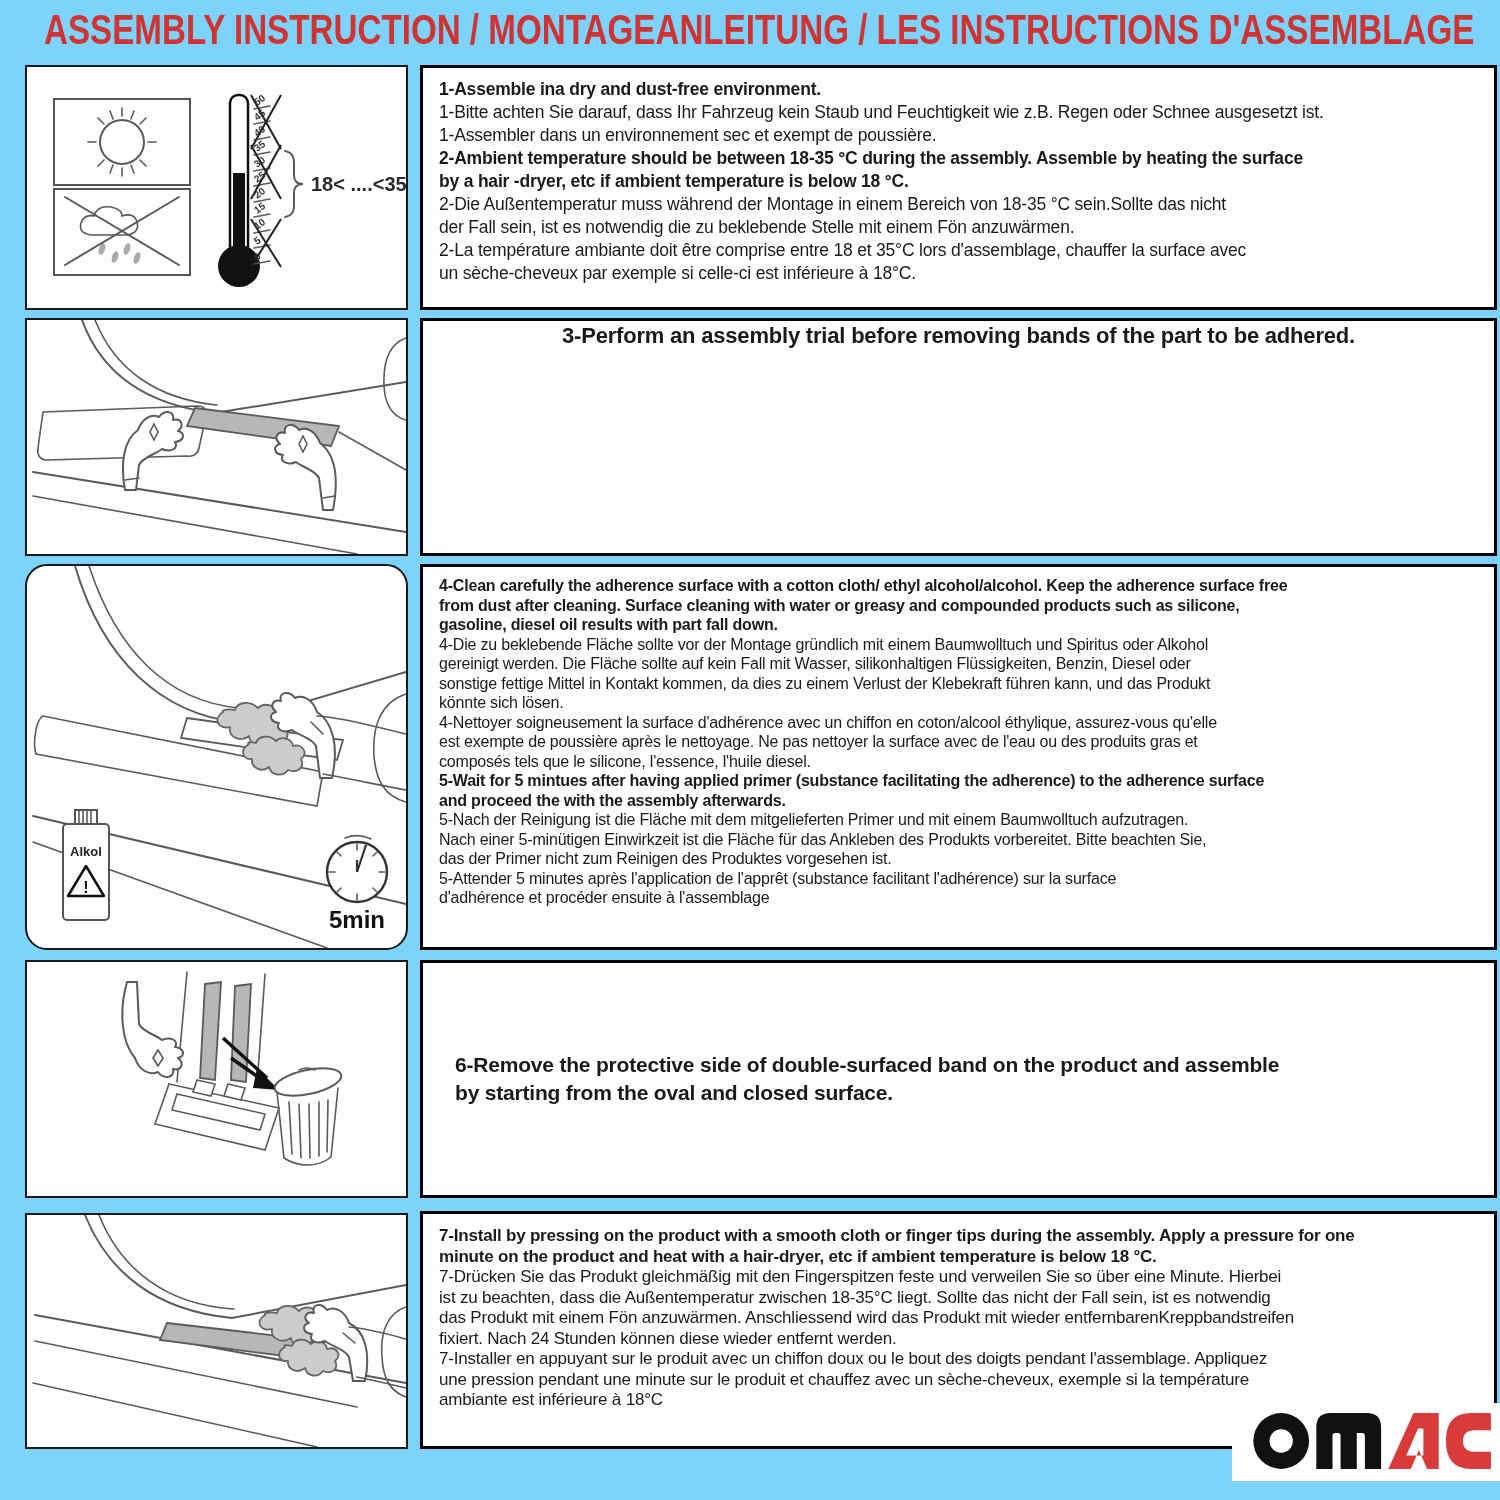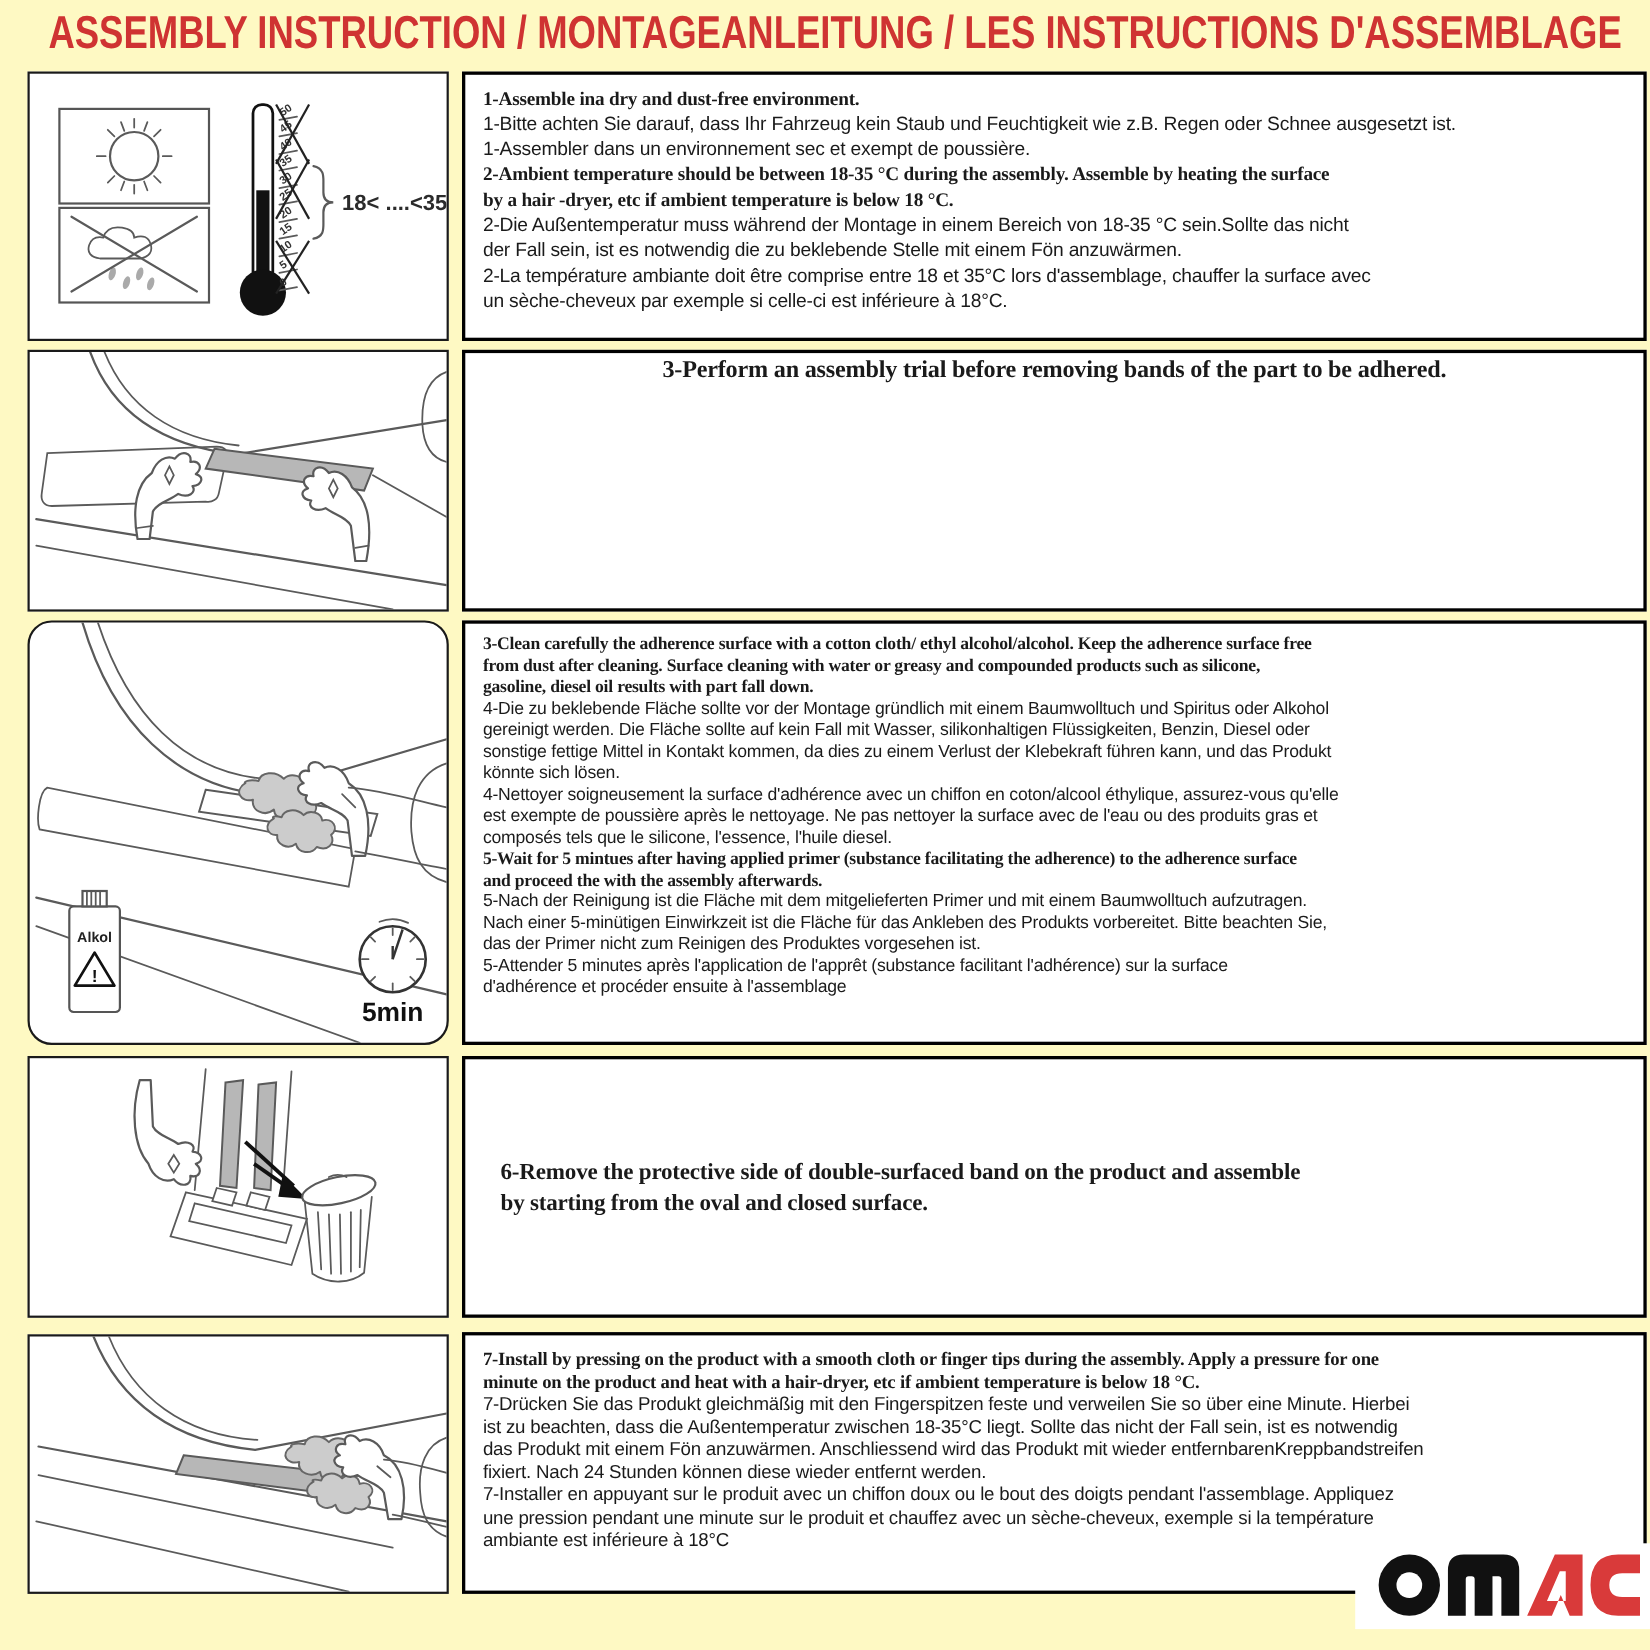--- a/index.html
+++ b/index.html
@@ -1,24 +1,24 @@
 <!DOCTYPE html>
 <html><head>
 <meta charset="utf-8">
 <style>
   html,body{margin:0;padding:0;background:#fff;}
-  #page{position:relative;width:1500px;height:1500px;background:#fef9c3;overflow:hidden;
+  #page{position:relative;width:1500px;height:1500px;background:#7dd3fc;overflow:hidden;
         font-family:"Liberation Sans",sans-serif;color:#1a1a1a;}
   #title{position:absolute;left:44px;top:6px;font-size:42px;font-weight:bold;
          color:#cf3332;white-space:nowrap;transform:scaleX(0.79);transform-origin:left top;
          letter-spacing:0px;}
   .illu{position:absolute;left:25px;width:383px;border:2px solid #1a1a1a;background:#fff;box-sizing:border-box;}
   .txt{position:absolute;left:420px;width:1077px;border:3px solid #000;background:#fff;box-sizing:border-box;}
   .txt p{margin:0;white-space:pre-line;letter-spacing:-0.2px;}
-  .b{font-weight:bold;font-family:Liberation Serif, serif;}
+  .b{font-weight:bold;}
   
   #t1{top:65px;height:245px;padding:10px 16px;font-size:17.5px;line-height:23px;}
   #t2{top:318px;height:238px;padding:0 18px;font-size:22px;line-height:30px;display:flex;justify-content:center;}
   #t3{top:564px;height:386px;padding:9px 16px;font-size:16px;line-height:19.5px;}
   #t4{top:960px;height:238px;padding:0 32px;font-size:21px;line-height:28px;display:flex;flex-direction:column;justify-content:center;}
   #t5{top:1211px;height:238px;padding:12px 16px;font-size:17px;line-height:20.5px;}
   #i1{top:65px;height:245px;}
   #i2{top:318px;height:238px;}
   #i3{top:564px;height:386px;border-radius:22px;}
   #i4{top:960px;height:238px;}
@@ -211,21 +211,21 @@
         </g>
         <line x1="330" y1="306" x2="339" y2="279" stroke="#333" stroke-width="2.2"></line>
         <line x1="330" y1="306" x2="330" y2="294" stroke="#333" stroke-width="2.2"></line>
         <path d="M 318,272 A 32 32 0 0 1 344,273" class="lnt" stroke="#333"></path>
         <text x="330" y="362" font-size="24" font-weight="bold" fill="#111" text-anchor="middle">5min</text>
       </g>
     </svg>
   </div>
 
   <div class="txt" id="t3">
-    <p class="b">3-Clean carefully the adherence surface with a cotton cloth/ ethyl alcohol/alcohol. Keep the adherence surface free
+    <p class="b">4-Clean carefully the adherence surface with a cotton cloth/ ethyl alcohol/alcohol. Keep the adherence surface free
 from dust after cleaning. Surface cleaning with water or greasy and compounded products such as silicone,
 gasoline, diesel oil results with part fall down.</p>
     <p>4-Die zu beklebende Fläche sollte vor der Montage gründlich mit einem Baumwolltuch und Spiritus oder Alkohol
 gereinigt werden. Die Fläche sollte auf kein Fall mit Wasser, silikonhaltigen Flüssigkeiten, Benzin, Diesel oder
 sonstige fettige Mittel in Kontakt kommen, da dies zu einem Verlust der Klebekraft führen kann, und das Produkt
 könnte sich lösen.
 4-Nettoyer soigneusement la surface d'adhérence avec un chiffon en coton/alcool éthylique, assurez-vous qu'elle
 est exempte de poussière après le nettoyage. Ne pas nettoyer la surface avec de l'eau ou des produits gras et
 composés tels que le silicone, l'essence, l'huile diesel.</p>
     <p class="b gap3">5-Wait for 5 mintues after having applied primer (substance facilitating the adherence) to the adherence surface

